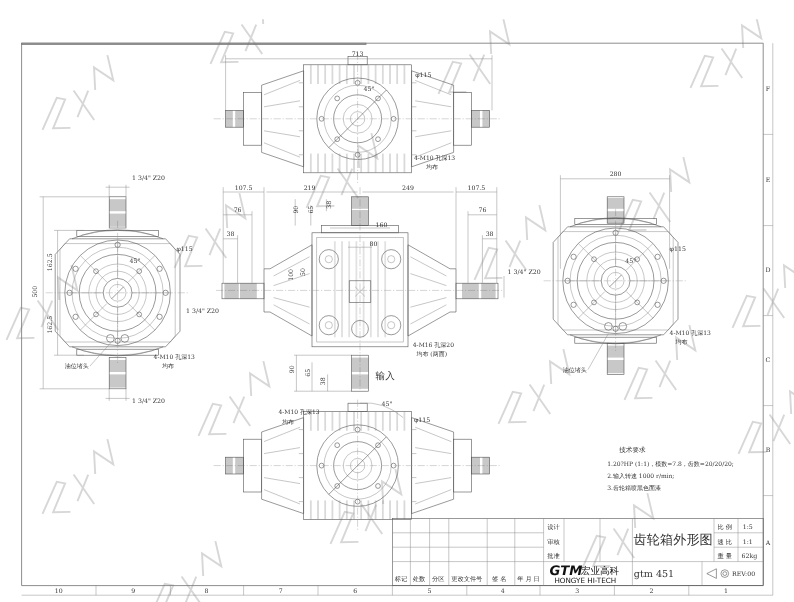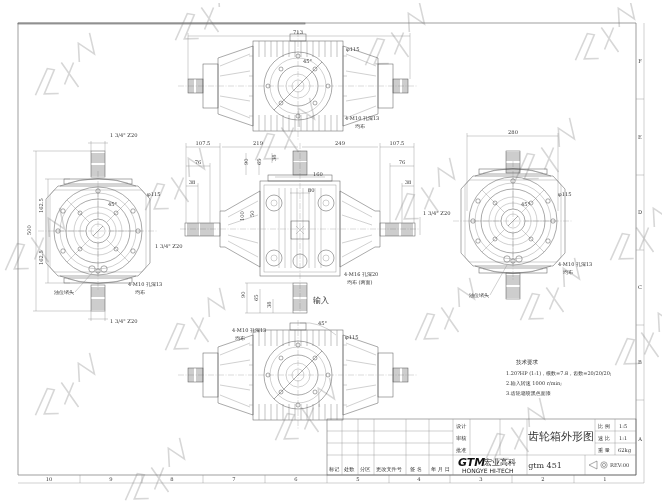--- a/index.html
+++ b/index.html
@@ -1,17 +1,17 @@
 <!DOCTYPE html>
 <html><head>
 <meta charset="utf-8">
 <style>
   html, body { margin:0; padding:0; background:#ffffff; }
   body { width:662px; height:502px; overflow:hidden; position:relative; font-family:"DejaVu Serif", serif; }
-  #sheet { position:absolute; left:0; top:3px; width:662px; height:392px; }
+  #sheet { position:absolute; left:0; top:16px; width:662px; height:392px; }
   svg text { font-family:"DejaVu Serif", serif; fill:#333; }
   .dim { font-size:5.2px; }
   .note { font-size:5px; }
   .tb { font-size:5.2px; }
   .tb-title { font-size:11px; }
   .tb-big { font-size:8px; }
   .wm { fill:none; stroke:#c9c9c9; stroke-width:1.6; opacity:0.75; }
   .ln { stroke:#555; stroke-width:0.5; fill:none; }
   .lt { stroke:#8a8a8a; stroke-width:0.4; fill:none; }
   .ctr { stroke:#999; stroke-width:0.35; fill:none; stroke-dasharray:6 1.5 1 1.5; }

